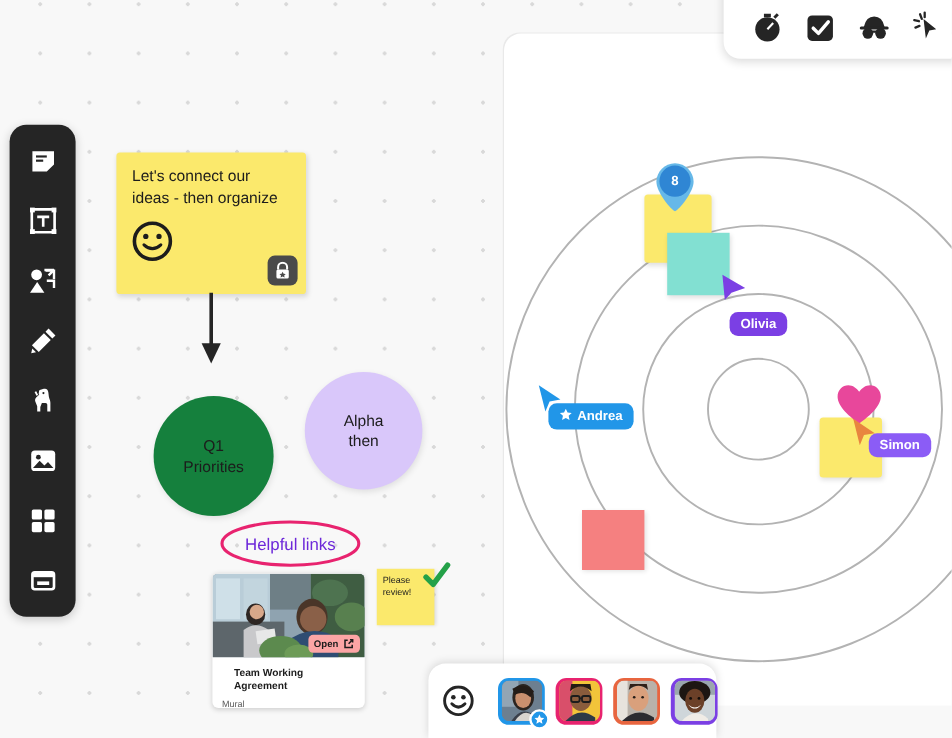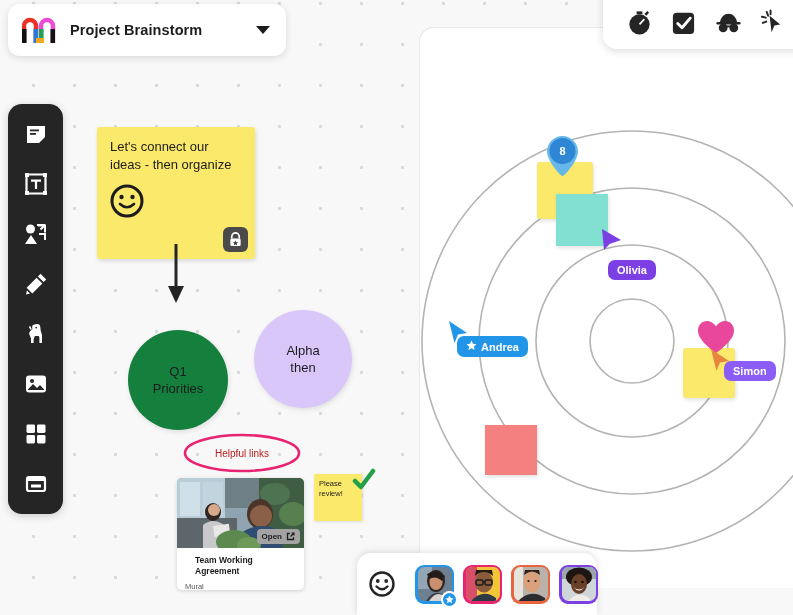--- a/index.html
+++ b/index.html
@@ -71,21 +71,21 @@
     box-shadow: 0 2px 8px rgba(0,0,0,.14);
     display: flex; align-items: flex-end; justify-content: space-around;
     padding: 0 10px 10px 14px;
   }
   .top-tool { width: 34px; height: 34px; display: flex; align-items: center; justify-content: center; cursor: pointer; }
   .top-tool svg { width: 27px; height: 27px; fill: #252525; }
 
   
   .sticky-main {
     position: absolute; left: 97px; top: 127px;
-    width: 158px; height: 132px;
+    width: 158px; height: 118px;
     background: #FBE96C; border-radius: 3px;
     box-shadow: 1px 2px 4px rgba(0,0,0,.13);
     padding: 11px 12px 0 13px;
   }
   .sticky-main-text { font-size: 13px; line-height: 18px; color: #1c1c1c; }
   .smiley { position: absolute; left: 13px; top: 57px; width: 34px; height: 34px; }
   .lock-badge {
     position: absolute; right: 7px; bottom: 7px;
     width: 25px; height: 25px; border-radius: 6px;
     background: #4a4a4a; display: flex; align-items: center; justify-content: center;
@@ -102,36 +102,36 @@
     text-align: center; font-size: 13px; line-height: 17px; color: #1c1c1c;
     box-shadow: 1px 2px 5px rgba(0,0,0,.10);
   }
   .circle-q1   { left: 128px; top: 330px; width: 100px; height: 100px; background: #15803d; }
   .circle-alpha{ left: 254px; top: 310px; width: 98px;  height: 98px;  background: #D9C7FA; }
 
   
   .helpful-wrap { position: absolute; left: 186px; top: 432px; width: 112px; height: 42px; }
   .helpful-text {
     position: absolute; inset: 0; display: flex; align-items: center; justify-content: center;
-    font-size: 10px; color: #b91c1c;
+    font-size: 14px; color: #6d28d9;
   }
   .helpful-ellipse { position: absolute; left: -4px; top: -2px; width: 120px; height: 46px; }
 
   
   .link-card {
     position: absolute; left: 177px; top: 478px;
     width: 127px; height: 112px;
     background: #fff; border-radius: 5px;
     box-shadow: 0 1px 4px rgba(0,0,0,.16);
     overflow: hidden;
   }
   .link-thumb { position: relative; width: 127px; height: 70px; overflow: hidden; }
   .open-pill {
     position: absolute; right: 4px; bottom: 4px;
-    background: #a3a3a3; border-radius: 4px; padding: 3px 5px;
+    background: #fca5a5; border-radius: 4px; padding: 3px 5px;
     display: flex; align-items: center; gap: 4px;
     font-size: 8px; font-weight: bold; color: #1c1c1c;
   }
   .open-pill svg { width: 9px; height: 9px; fill: none; stroke: #1c1c1c; stroke-width: 1.7; }
   .link-meta { padding: 7px 8px 0 8px; }
   .link-title { font-size: 8.5px; font-weight: bold; color: #1c1c1c; line-height: 11px; margin-left: 10px; }
   .link-sub { font-size: 7.5px; color: #5b5b5b; margin-top: 5px; }
 
   
   .sticky-review {
@@ -350,33 +350,20 @@
   </div>
 
   <div class="sticky-review">
     <div>Please</div>
     <div>review!</div>
     <svg class="check-mark" viewBox="0 0 24 24">
       <path d="M3 13 L9 19 L21 3" fill="none" stroke="#24A148" stroke-width="4.5" stroke-linecap="round" stroke-linejoin="round"></path>
     </svg>
   </div>
 
-  <div class="project-chip">
-    <svg class="logo" viewBox="0 0 34 28">
-      <path d="M2 27 V10 a6 6 0 0 1 12 0 V27" fill="none" stroke="#ee3124" stroke-width="4.5"></path>
-      <path d="M19 27 V10 a6 6 0 0 1 12 0 V27" fill="none" stroke="#ef4bd4" stroke-width="4.5"></path>
-      <rect x="0" y="13" width="4.5" height="14" fill="#111"></rect>
-      <rect x="11.5" y="13" width="4.5" height="14" fill="#2979d6"></rect>
-      <rect x="17" y="13" width="4.5" height="14" fill="#18a558"></rect>
-      <rect x="28.5" y="13" width="4.5" height="14" fill="#111"></rect>
-      <rect x="14" y="22" width="8" height="5" fill="#f5a623"></rect>
-    </svg>
-    <span class="project-title">Project Brainstorm</span>
-    <span class="chip-caret"></span>
-  </div>
 
   <div class="tool-rail">
     <div class="tool-btn">
       <svg viewBox="0 0 24 24">
           <path d="M3 4 h18 v11 l-6 6 H3 Z M15 21 v-6 h6" fill="#fff"></path>
           <rect x="6" y="7.5" width="9" height="1.8" fill="#252525"></rect>
           <rect x="6" y="11" width="6" height="1.8" fill="#252525"></rect>
         </svg>
     </div>
     <div class="tool-btn">

